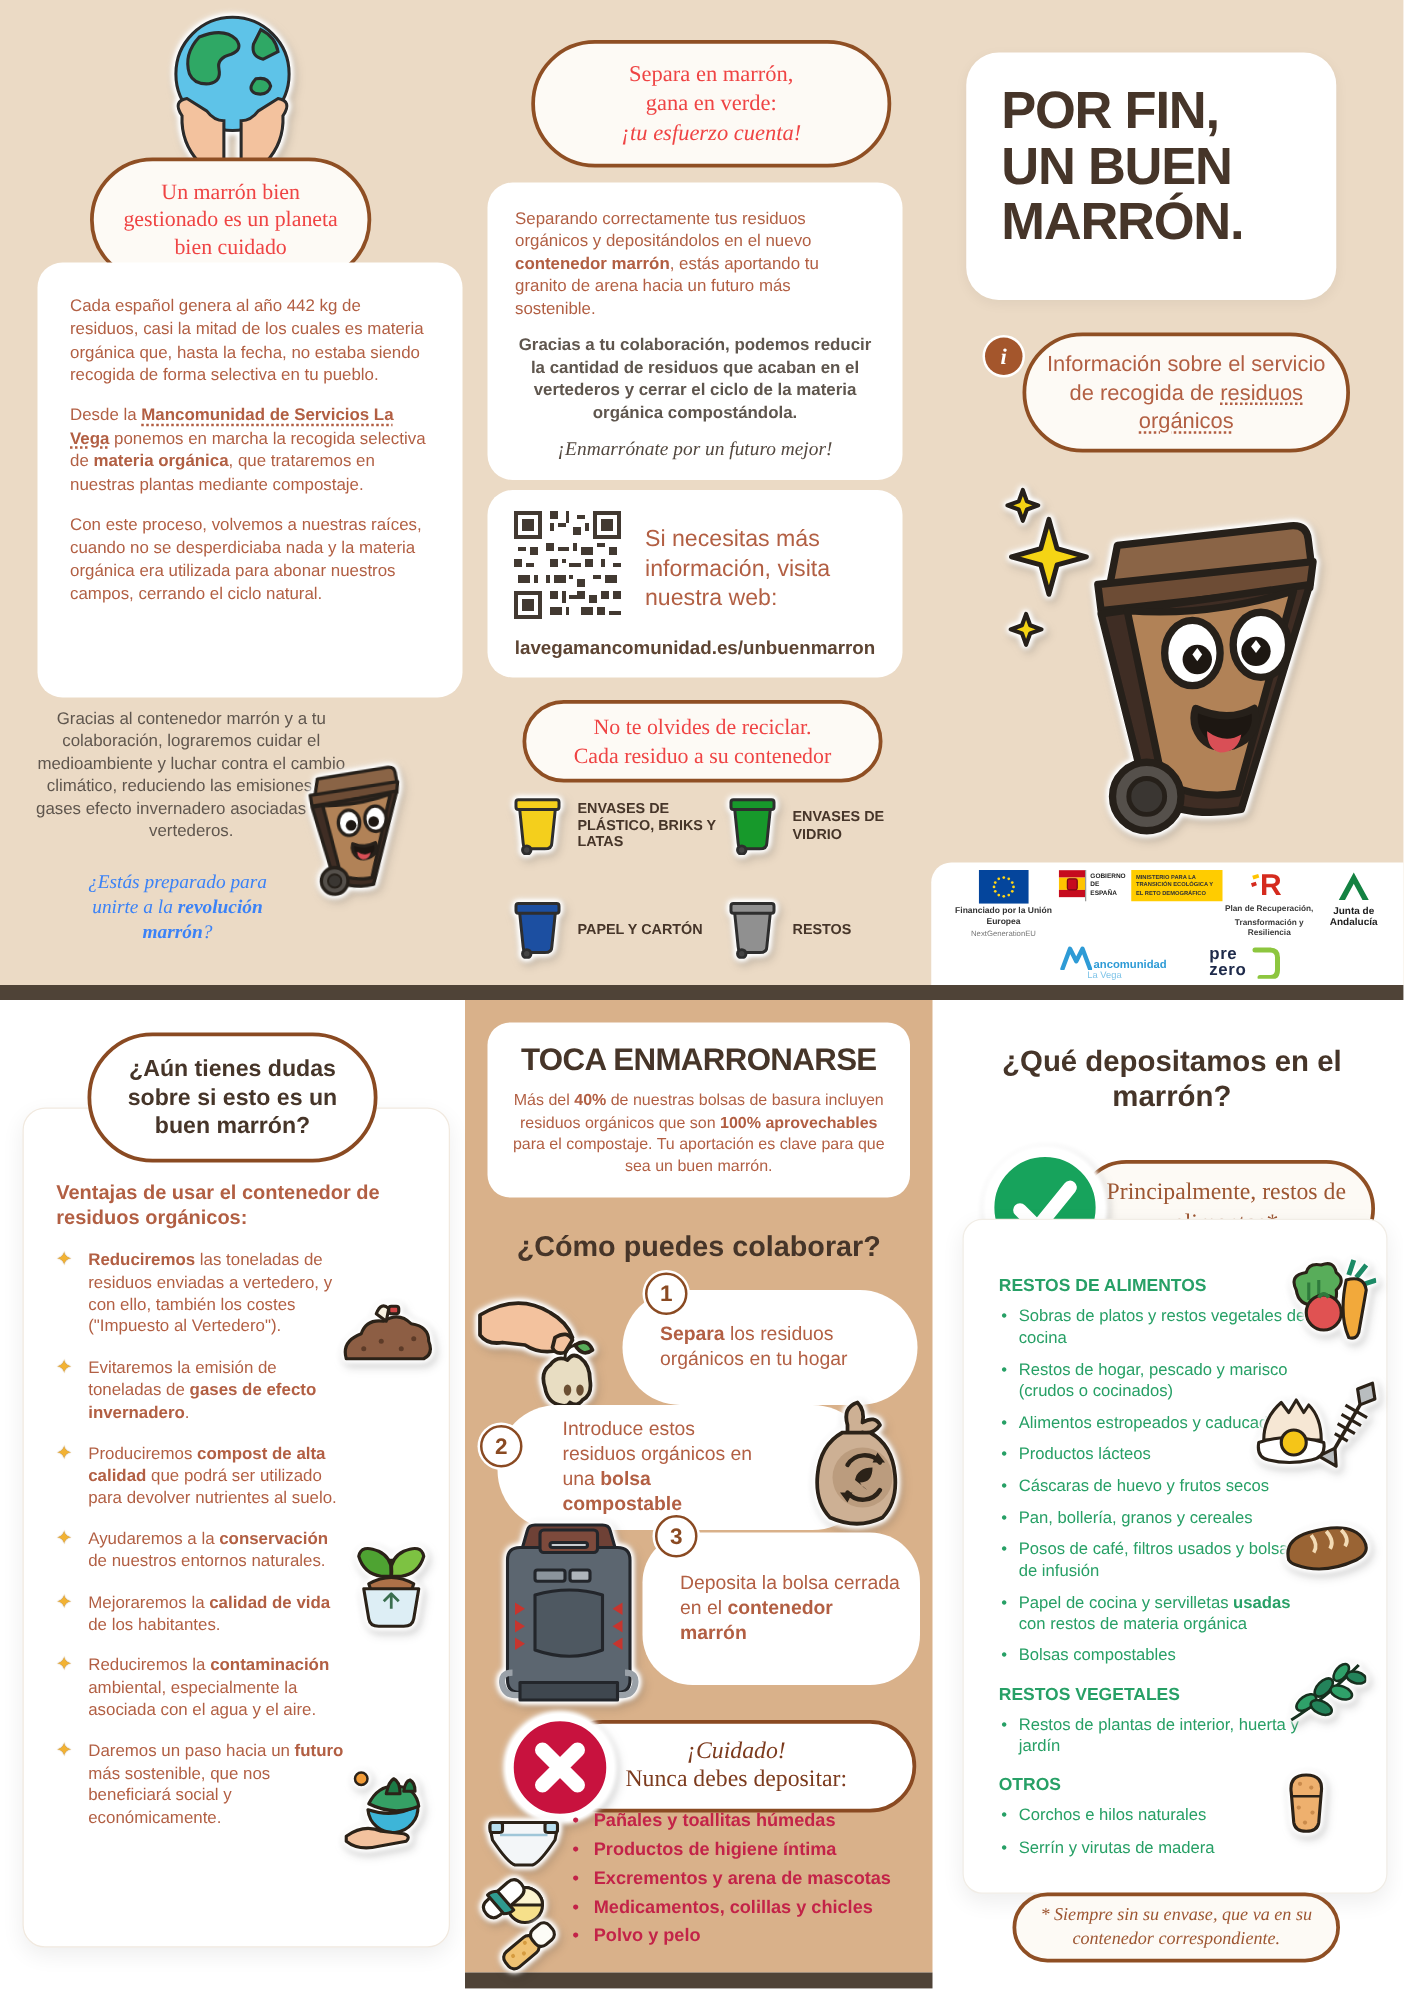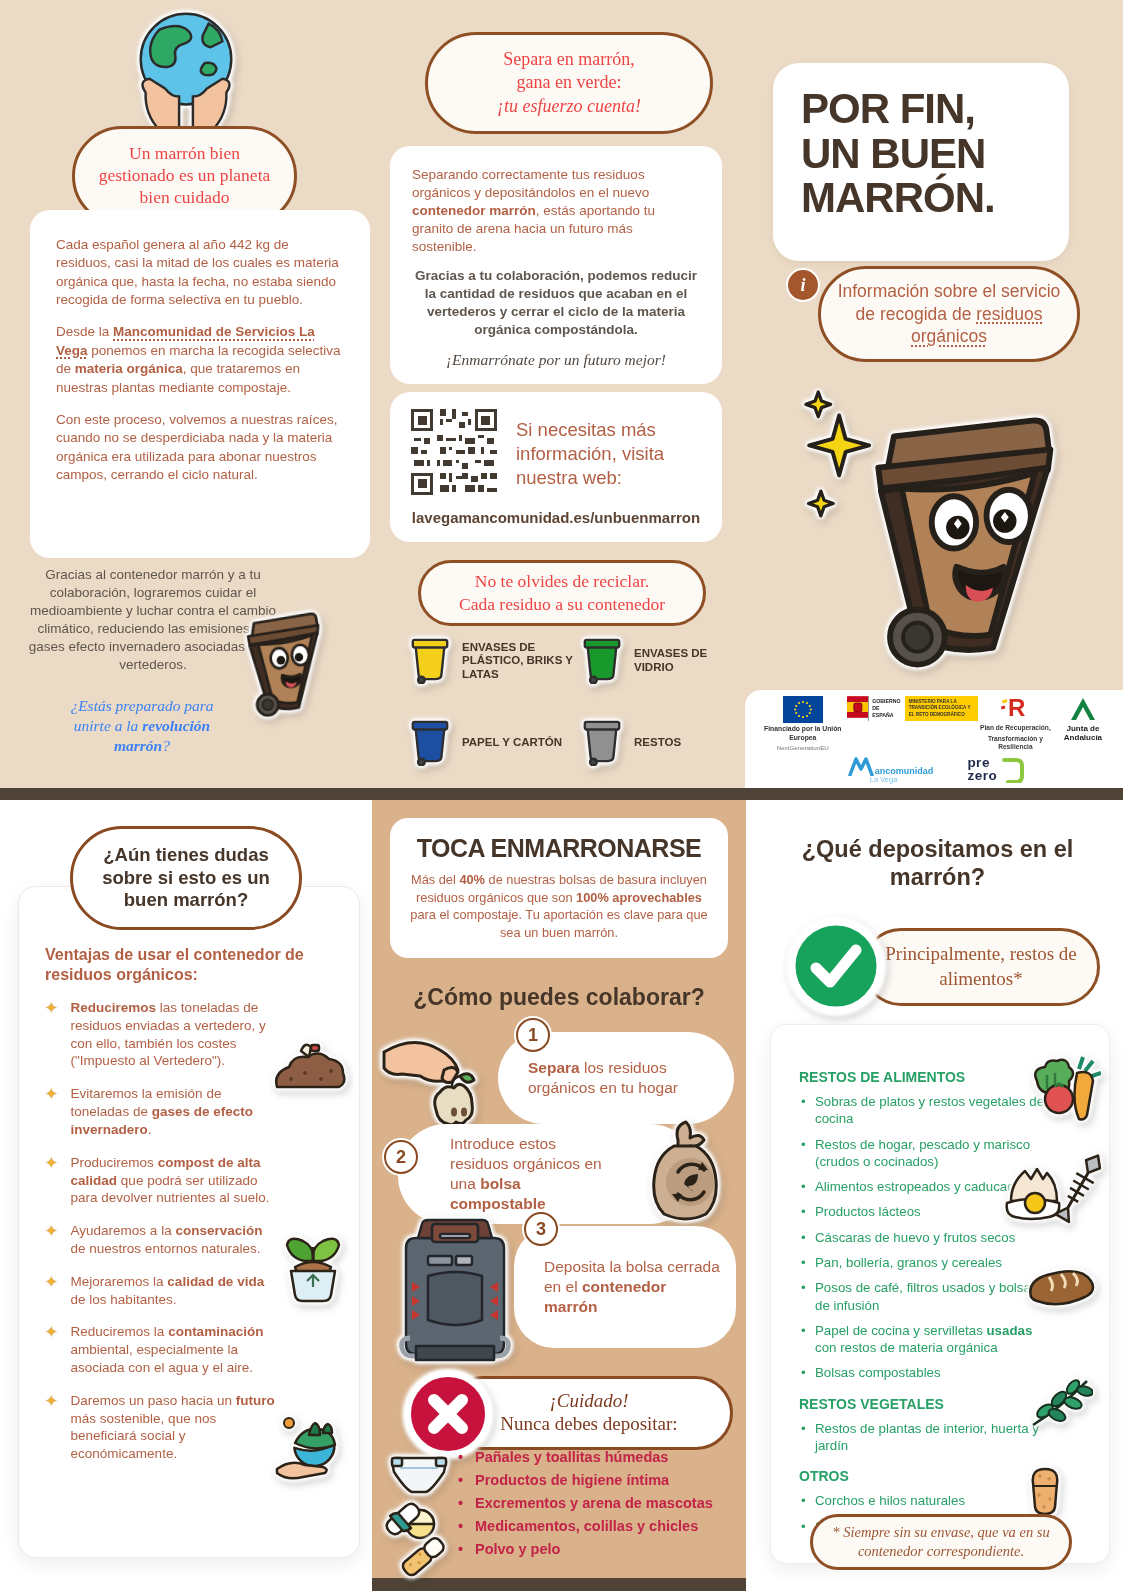--- a/index.html
+++ b/index.html
@@ -36,21 +36,21 @@
   .qr-card { left:390px; top:392px; width:332px; height:150px; padding:14px 18px 12px 18px; }
   .qr-row { display:flex; gap:16px; align-items:center; }
   .qr-text { font-size:18.5px; line-height:1.28; color:#b25f43; }
   .qr-url { margin-top:7px; text-align:center; font-weight:bold; font-size:15px; color:#5d4433; }
 
   .bins-grid { left:408px; top:634px; width:312px; display:grid; grid-template-columns:172px 140px; row-gap:28px; }
   .bin-cell { display:flex; align-items:center; gap:10px; }
   .bin-label { font-weight:bold; font-size:11.5px; line-height:1.18; color:#463529; }
 
   .title-card { left:773px; top:42px; width:296px; height:198px; border-radius:26px; background:#fff;
-                padding:24px 28px; box-shadow:0 3px 10px rgba(0,0,0,.05);margin-top:21px; }
+                padding:24px 28px; box-shadow:0 3px 10px rgba(0,0,0,.05); }
   .title-card div { font-weight:800; font-size:42px; line-height:1.06; letter-spacing:-1px; color:#463529; }
   .info-pill { left:818px; top:266px; width:262px; height:96px; font-family:"Liberation Sans",sans-serif;
                font-size:17.5px; line-height:1.3; color:#b25f43; padding:6px 16px; }
   .info-dot { left:788px; top:270px; width:30px; height:30px; border-radius:50%; background:#a4562c; color:#fff;
               font-family:"Liberation Serif",serif; font-style:italic; font-weight:bold; font-size:18px;
               display:flex; align-items:center; justify-content:center; box-shadow:0 0 0 2px #fff; }
 
   .logos-bar { left:745px; top:690px; width:378px; height:98px; background:#fff; border-radius:16px 0 0 0;
                display:flex; flex-direction:column; justify-content:center; gap:4px; padding:6px 10px 4px 14px; }
   .logo-row1 { display:flex; align-items:flex-start; justify-content:space-between; }
@@ -94,21 +94,21 @@
   .warn-pill { left:445px; top:1376px; width:288px; height:74px; background:#fff; border:3px solid #8a4a22; border-radius:44px;
                display:flex; flex-direction:column; align-items:center; justify-content:center;
                font-family:"Liberation Serif",serif; font-size:19px; line-height:1.2; color:#7c3b1e; }
   .never-list { left:458px; top:1446px; width:285px; list-style:none; }
   .never-list li { position:relative; padding-left:17px; font-weight:bold; font-size:14.5px; line-height:1.58; color:#c32348; }
   .never-list li::before { content:"•"; position:absolute; left:0; top:0; color:#c32348; }
 
   
   .br-title { left:765px; top:836px; width:345px; text-align:center; font-weight:800; font-size:23.5px; line-height:1.18; color:#463529; }
   .check-pill { left:862px; top:928px; width:238px; height:78px; font-size:19px; line-height:1.3; color:#9d5632; }
-  .br-card { left:770px; top:1024px; width:340px; height:540px; background:#fff; border-radius:16px;
+  .br-card { left:770px; top:975px; width:340px; height:540px; background:#fff; border-radius:16px;
              border:1px solid #f1ede6; box-shadow:0 6px 18px rgba(0,0,0,.07); padding:44px 26px 10px 28px; }
   .g-head { font-weight:bold; font-size:14px; color:#27a066; margin-bottom:8px; }
   .g-list { list-style:none; display:flex; flex-direction:column; gap:8px; margin-bottom:14px; }
   .g-list li { position:relative; padding-left:16px; font-size:13.3px; line-height:1.3; color:#27a066; max-width:250px; }
   .g-list li::before { content:"•"; position:absolute; left:2px; top:0; color:#27a066; }
   .foot-pill { left:810px; top:1514px; width:262px; height:56px; font-style:italic; font-size:14.5px; line-height:1.3;
                color:#9d5632; padding:4px 14px; }
 </style>
 </head>
 <body>

